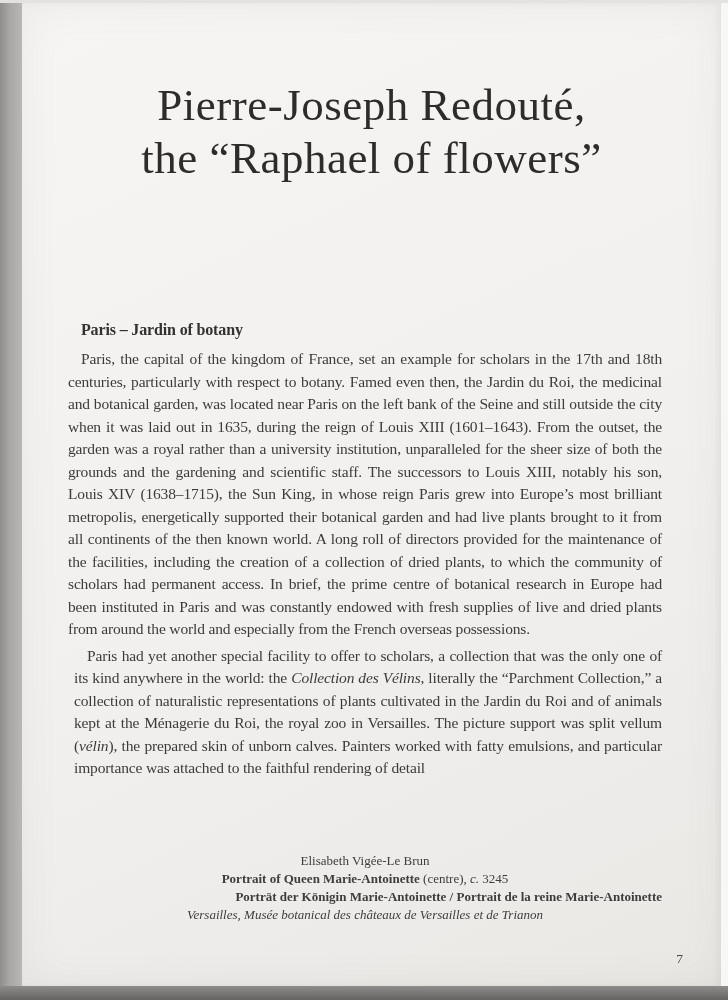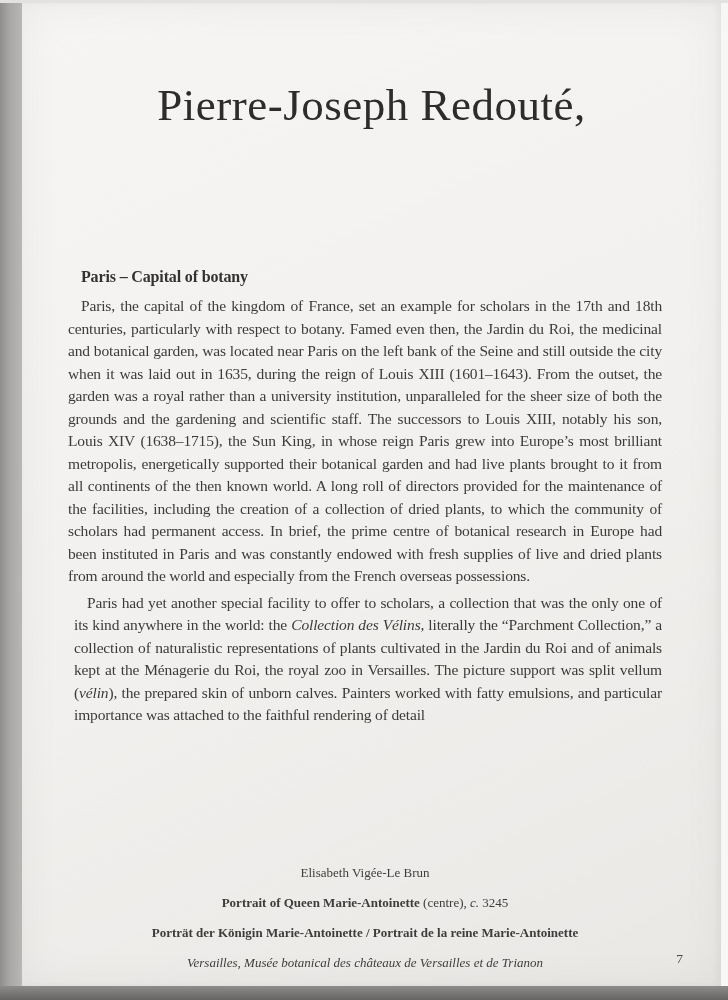--- a/index.html
+++ b/index.html
@@ -33,48 +33,49 @@
     text-align:justify;
   }
   .section-heading {
     font-weight:bold; font-size:16px; line-height:22px;
     text-indent:13px; margin:0 0 7px 0; color:#333230;
     text-align:left;
   }
   .bodytext p { margin:0; text-indent:13px; }
   .bodytext p.p2 { margin-top:4px;margin-left:6px; }
   .it { font-style:italic; }
-  .b  { font-weight:bold; }
+  .b  { font-weight:bold;text-align:right; }
   .caption {
     position:absolute; left:46px; top:849px; width:594px;
     text-align:center; font-size:13px; line-height:18px; color:#3e3d3b;
   }
-  .caption div { margin:12px; }
+  .caption div { margin:0; }
   .page-number {
     position:absolute; right:38px; top:948px;
     font-size:13.5px; color:#4b4a48;
   }
 </style>
 </head>
 <body>
 
 <div id="stage">
   <div class="edge-left"></div>
   <div class="edge-bottom"></div>
   <div class="edge-right"></div>
   <div class="edge-top"></div>
 
   <div class="page">
 
     <div class="chapter-title">
       <div>Pierre-Joseph Redouté,</div>
+      <div>the “Raphael of flowers”</div>
     </div>
 
     <div class="bodytext">
-      <div class="section-heading">Paris – Capital of botany</div>
+      <div class="section-heading">Paris – Jardin of botany</div>
       <p class="p1">Paris, the capital of the kingdom of France, set an example for scholars in the 17th and 18th centuries, particularly with respect to botany. Famed even then, the Jardin du Roi, the medicinal and botanical garden, was located near Paris on the left bank of the Seine and still outside the city when it was laid out in 1635, during the reign of Louis XIII (1601–1643). From the outset, the garden was a royal rather than a university institution, unparalleled for the sheer size of both the grounds and the gardening and scientific staff. The successors to Louis XIII, notably his son, Louis XIV (1638–1715), the Sun King, in whose reign Paris grew into Europe’s most brilliant metropolis, energetically supported their botanical garden and had live plants brought to it from all continents of the then known world. A long roll of directors provided for the maintenance of the facilities, including the creation of a collection of dried plants, to which the community of scholars had permanent access. In brief, the prime centre of botanical research in Europe had been instituted in Paris and was constantly endowed with fresh supplies of live and dried plants from around the world and especially from the French overseas possessions.</p>
       <p class="p2"><span>Paris had yet another special facility to offer to scholars, a collection that was the only one of its kind anywhere in the world: the </span><span class="it">Collection des Vélins</span><span>, literally the “Parchment Collection,” a collection of naturalistic representations of plants cultivated in the Jardin du Roi and of animals kept at the Ménagerie du Roi, the royal zoo in Versailles. The picture support was split vellum (</span><span class="it">vélin</span><span>), the prepared skin of unborn calves. Painters worked with fatty emulsions, and particular importance was attached to the faithful rendering of detail</span></p>
     </div>
 
     <div class="caption">
       <div>Elisabeth Vigée-Le Brun</div>
       <div><span class="b">Portrait of Queen Marie-Antoinette</span><span> (centre), </span><span class="it">c.</span><span> 3245</span></div>
       <div class="b">Porträt der Königin Marie-Antoinette / Portrait de la reine Marie-Antoinette</div>
       <div class="it">Versailles, Musée botanical des châteaux de Versailles et de Trianon</div>
     </div>

